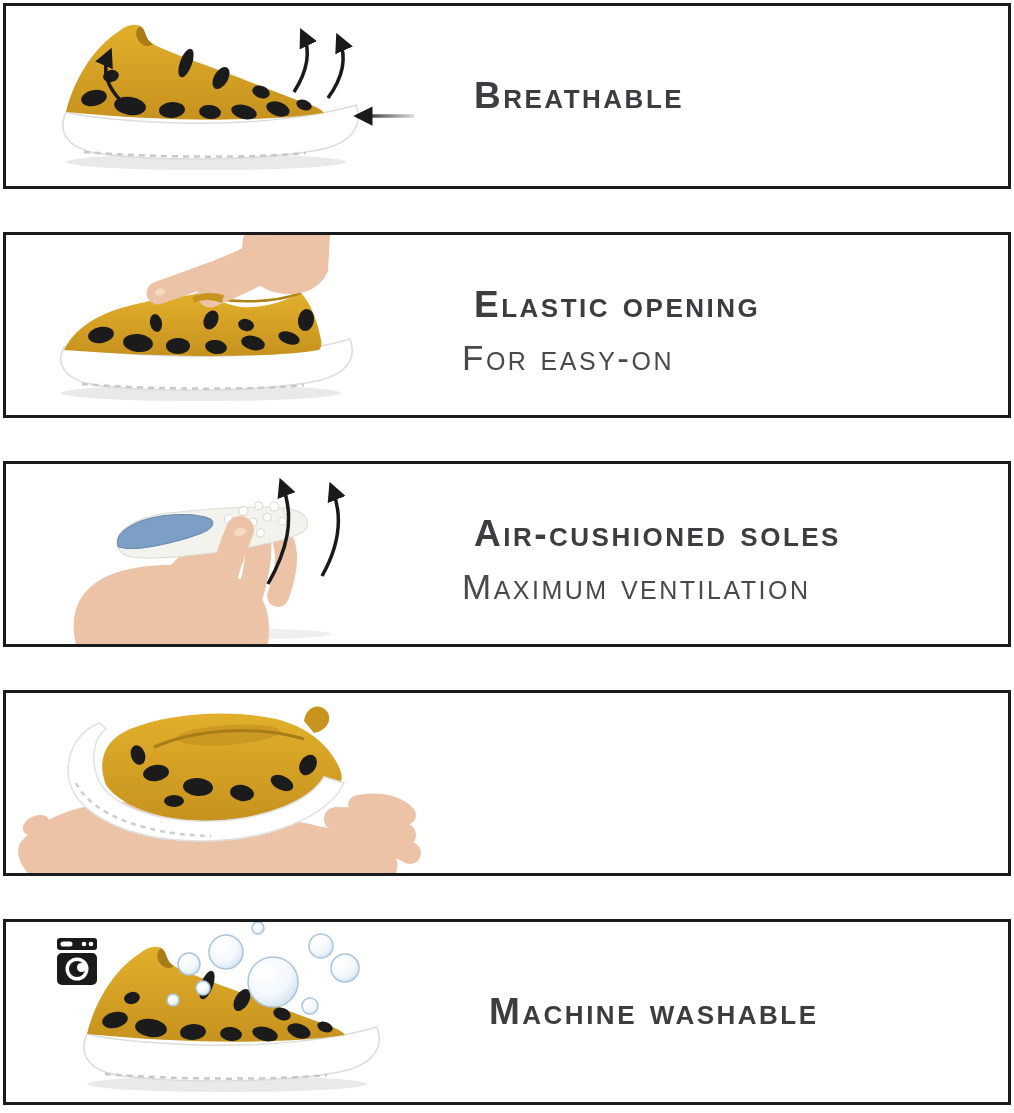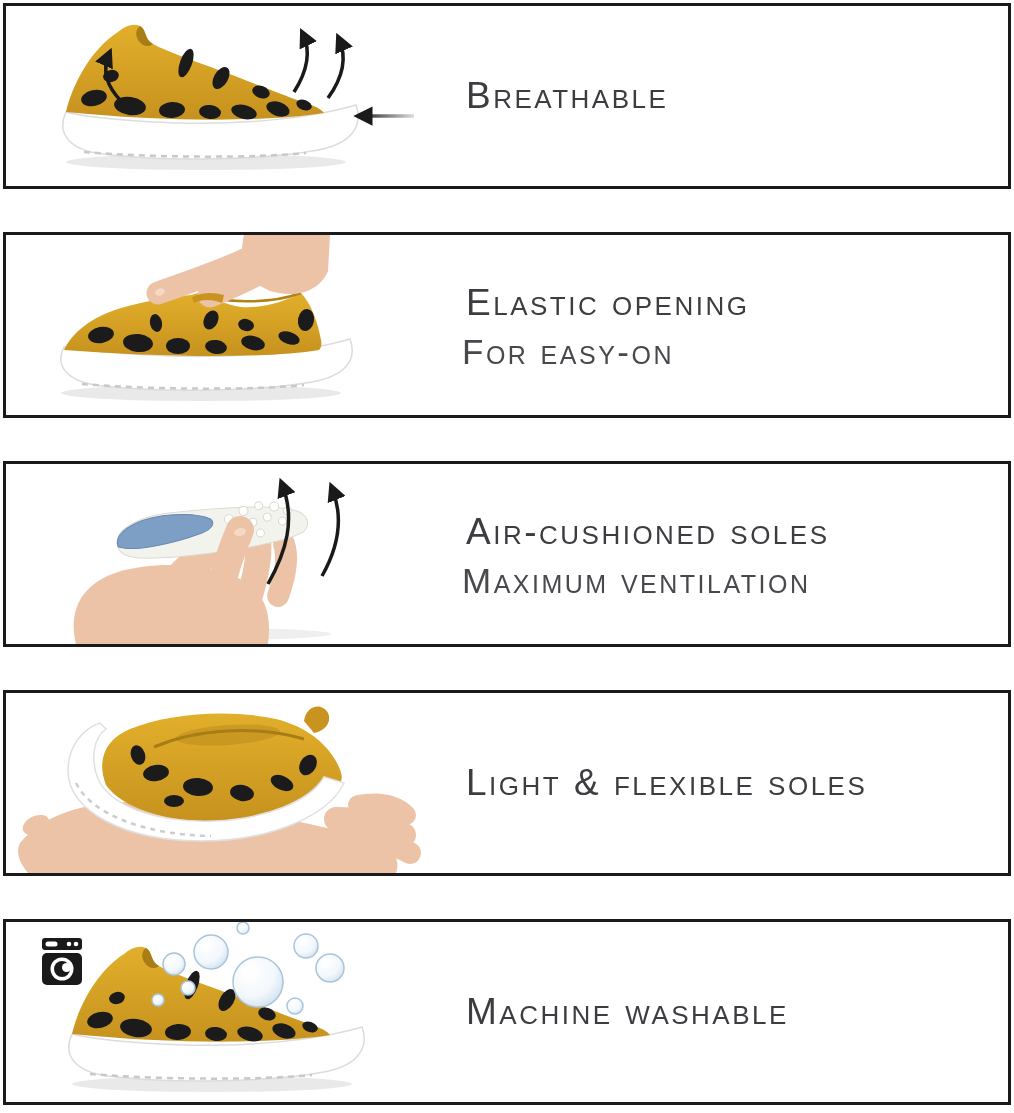--- a/index.html
+++ b/index.html
@@ -11,27 +11,27 @@
   .page{padding:3px;}
   .panel{
     box-sizing:border-box;
     width:1008px;height:186px;
     border:3px solid #1b1b1d;
     background:#ffffff;
     margin-bottom:43px;
     display:flex;align-items:center;
     overflow:hidden;
   }
-  .panel:last-child{margin-bottom:0;}
+  .panel:last-child{margin-bottom:0;padding-left:15px;}
   .illus{flex:0 0 440px;width:440px;height:180px;position:relative;}
   .illus svg{display:block;width:440px;height:180px;}
   .txt{padding-left:16px;padding-right:6px;}
   .feature-title{
-    margin:4px;
-    font-size:37px;font-weight:400;
+    margin:12px;
+    font-size:37px;font-weight:700;
     font-variant:small-caps;
     letter-spacing:2.5px;
     color:#3d3d41;line-height:1.15;
   }
   .feature-subtitle{
     margin:7px 0 0 0;
     font-size:35px;font-weight:300;
     font-variant:small-caps;
     letter-spacing:2.5px;
     color:#48484d;line-height:1.15;
@@ -203,24 +203,20 @@
           <path d="M94,30 C76,36 62,54 62,78 C62,118 118,148 196,148 C262,148 322,124 338,90 L318,84 C304,108 260,126 208,128 C148,130 104,112 92,86 C84,66 88,44 100,36 Z" fill="#ffffff" stroke="#e0e0e0" stroke-width="1.5"></path>
           <path d="M70,90 C86,122 140,142 205,143" stroke="#cdcdcd" stroke-width="2.5" stroke-dasharray="5 5" fill="none"></path>
         </g>
         <g stroke="#ecc3a6" fill="none" stroke-linecap="round">
           <path d="M330,126 C356,126 380,132 398,142" stroke-width="24"></path>
           <path d="M342,144 C368,146 390,152 404,160" stroke-width="22"></path>
           <path d="M352,112 C374,108 390,112 400,122" stroke-width="20"></path>
         </g>
       </svg>
     </div>
-    <div class="txt">
-      <h2 class="feature-title">Light &amp; flexible soles</h2>
-
-    </div>
   </section>
 
   <section class="panel">
     <div class="illus">
       <svg viewBox="0 0 440 180">
         <use href="#shoeSide" transform="translate(6,6)"></use>
         <g transform="translate(36,16)">
           <rect x="0" y="0" width="40" height="12" rx="3" fill="#1a1a1a"></rect>
           <rect x="0" y="15" width="40" height="32" rx="5" fill="#1a1a1a"></rect>
           <rect x="3.5" y="3.5" width="12" height="5" rx="2.5" fill="#ffffff"></rect>

